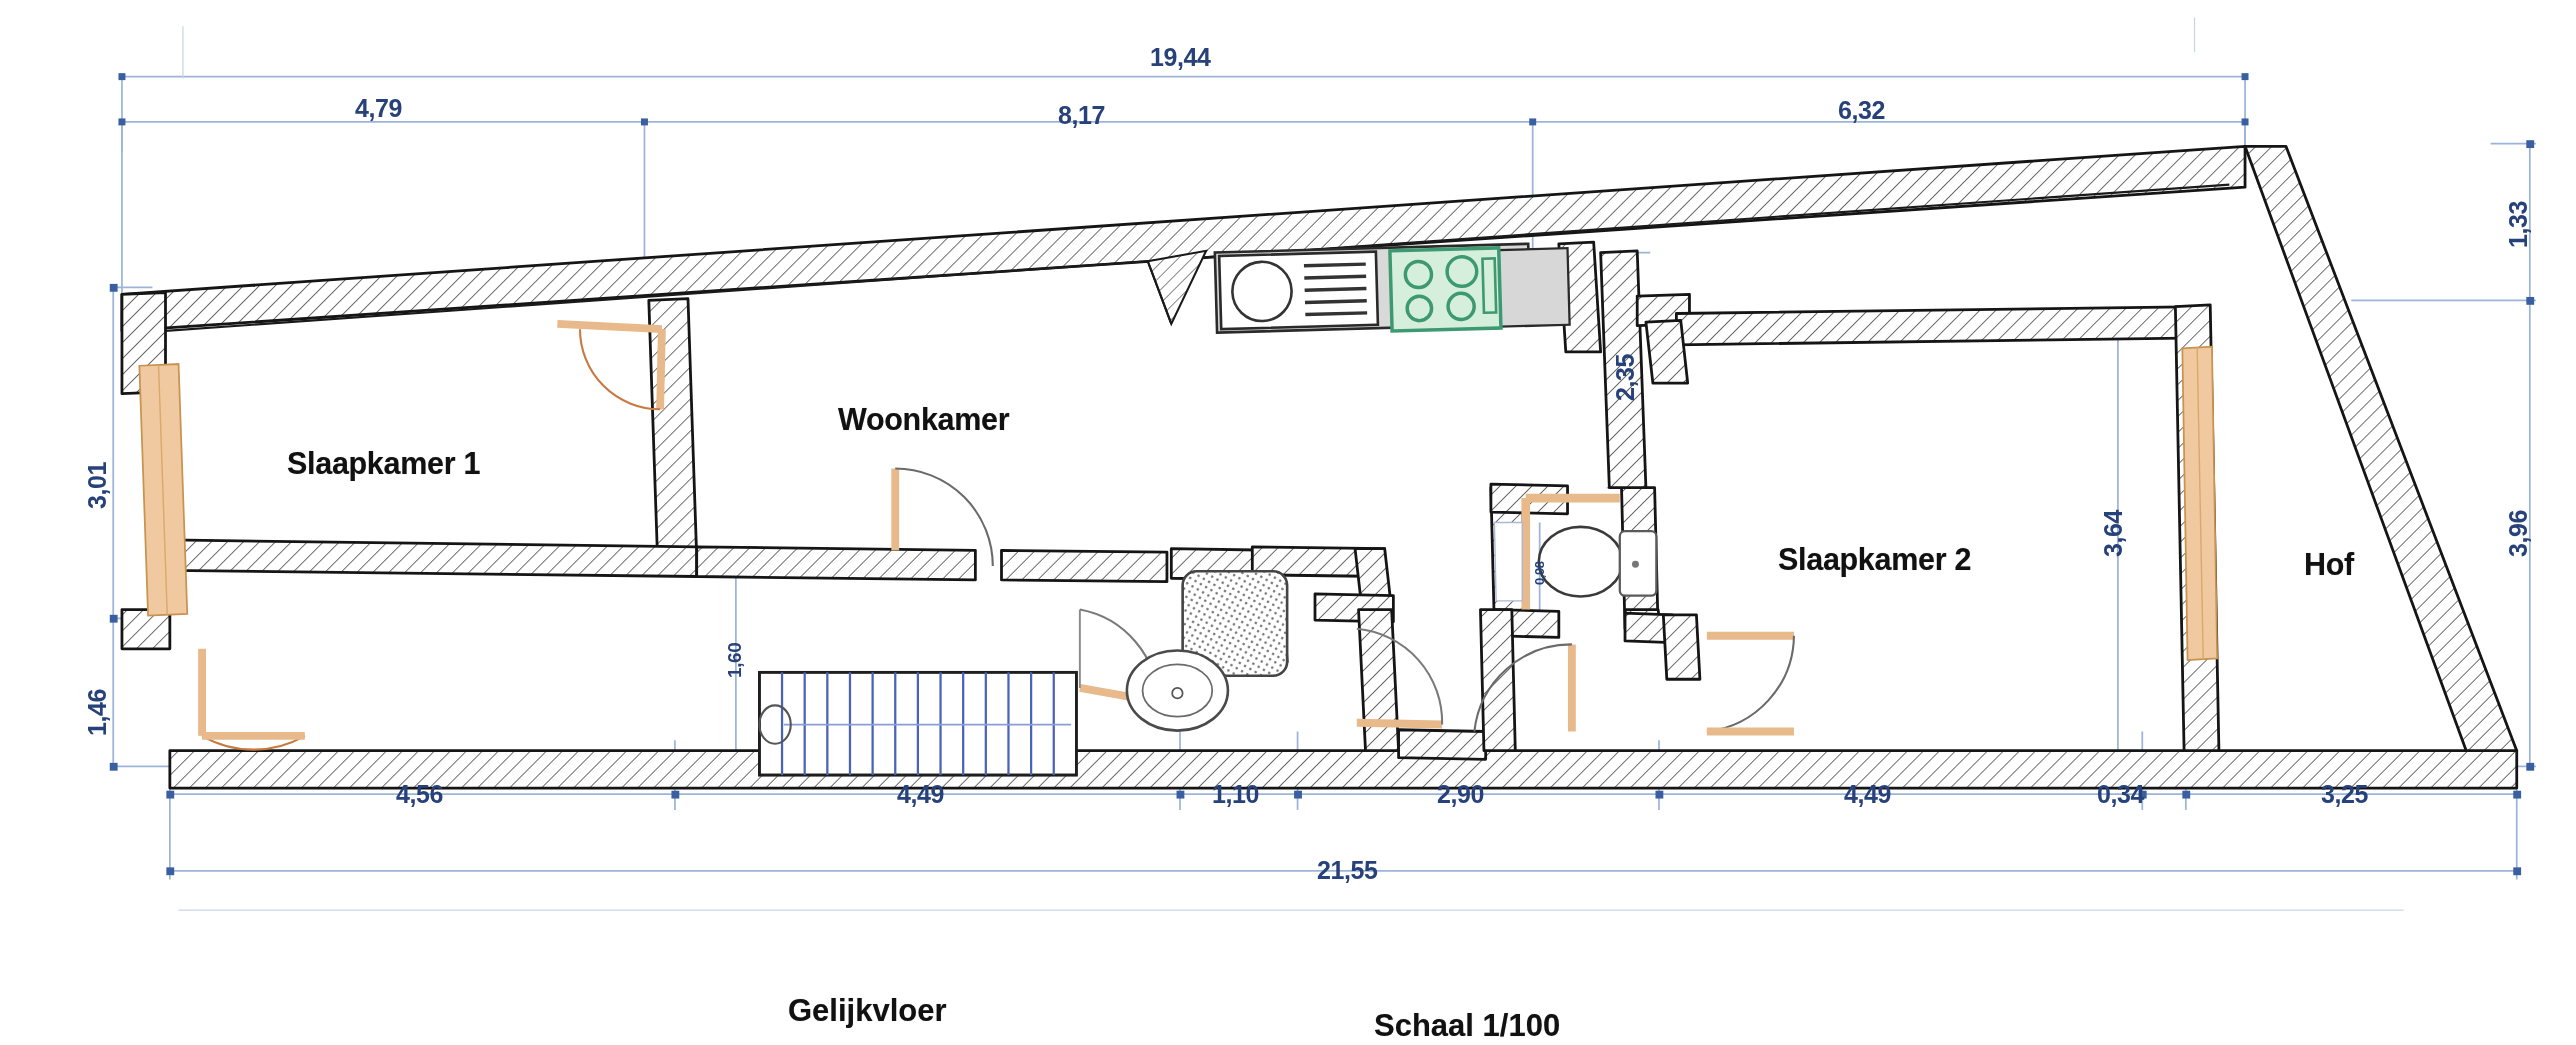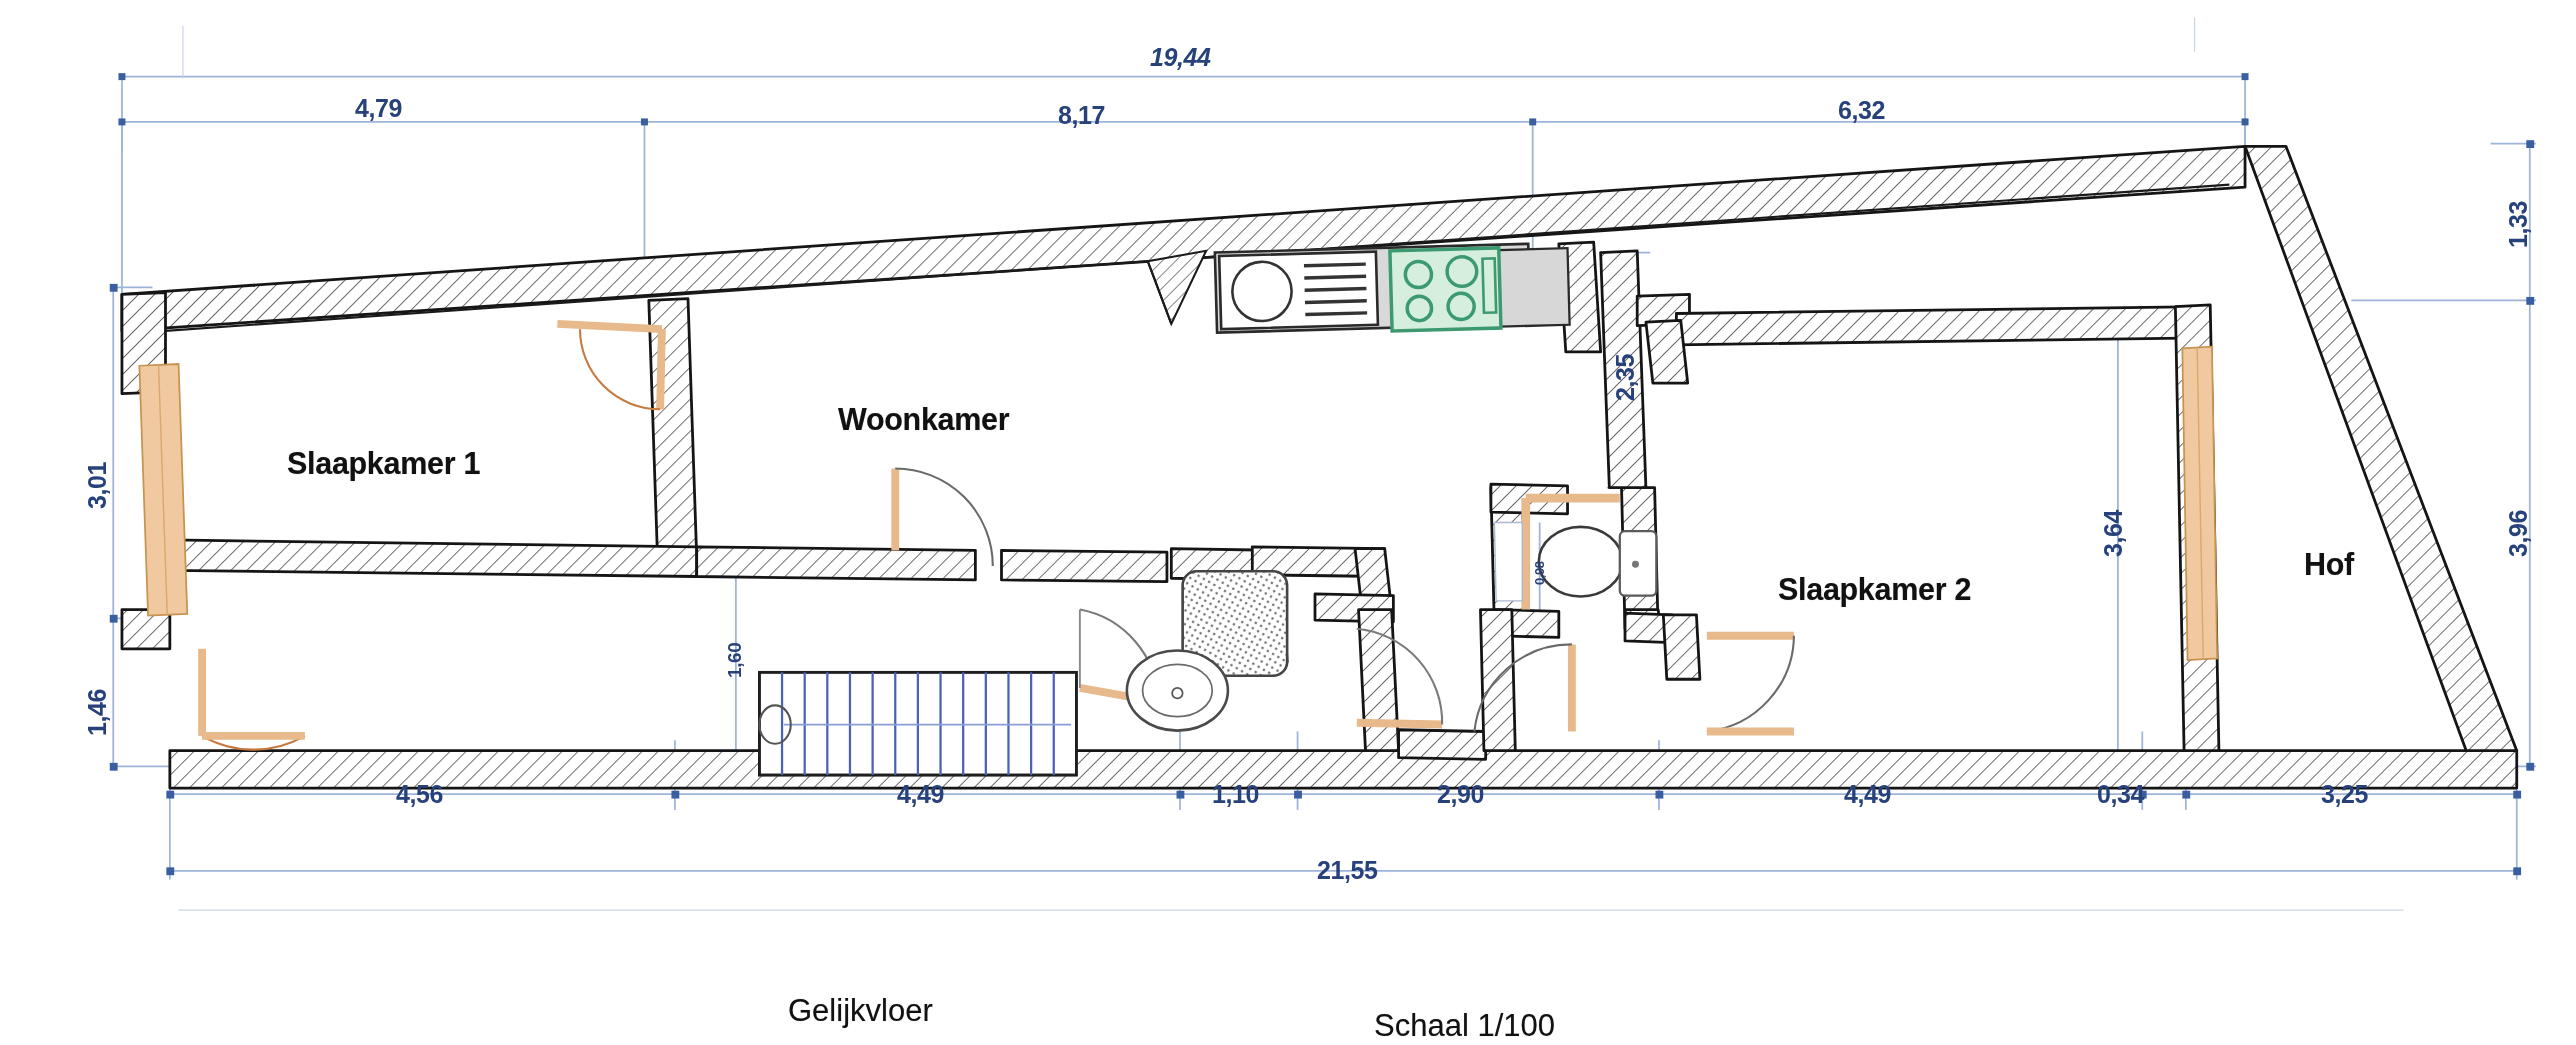--- a/index.html
+++ b/index.html
@@ -33,21 +33,21 @@
     font-weight:bold;
     font-size:30.5px;
     font-family:"Liberation Sans", sans-serif;
     white-space:nowrap;
     text-shadow:0 0 0.9px rgba(0,0,0,0.35);
     letter-spacing:-0.3px;
   }
   .title{
     position:absolute;
     color:#111111;
-    font-weight:normal;
+    font-weight:bold;
     font-size:31px;
     font-family:"Liberation Sans", sans-serif;
     white-space:nowrap;
     text-shadow:0 0 0.9px rgba(0,0,0,0.35);
   }
 </style>
 </head>
 <body>
 
 <svg id="plan" viewBox="0 0 2958 1200">
@@ -329,21 +329,21 @@
     <circle cx="1878" cy="648" r="4" fill="#777"></circle>
   </g>
 
   <g stroke="#c9d4e8" stroke-width="1.4" fill="none">
     <line x1="210" y1="30" x2="210" y2="90"></line>
     <line x1="2520" y1="20" x2="2520" y2="60"></line>
     <line x1="205" y1="1045" x2="2760" y2="1045"></line>
   </g>
 </svg>
 
-<div class="dim h" style="left:1150px; top:45px;font-style:italic;">19,44</div>
+<div class="dim h" style="left:1150px; top:45px;">19,44</div>
 
 <div class="dim h" style="left:355px; top:96px;">4,79</div>
 <div class="dim h" style="left:1058px; top:103px;">8,17</div>
 <div class="dim h" style="left:1838px; top:98px;">6,32</div>
 
 <div class="dim h" style="left:396px; top:782px;">4,56</div>
 <div class="dim h" style="left:897px; top:782px;">4,49</div>
 <div class="dim h" style="left:1200px; top:782px;margin-left:12px;">1,10</div>
 <div class="dim h" style="left:1437px; top:782px;">2,90</div>
 <div class="dim h" style="left:1844px; top:782px;">4,49</div>
@@ -361,18 +361,18 @@
 <div class="dim small v" style="left:725px; top:678px; transform:rotate(-90deg);">1,60</div>
 
 <div class="dim h v" style="left:1613px; top:401px; transform:rotate(-90deg);">2,35</div>
 
 <div class="dim h v" style="left:2101px; top:557px; transform:rotate(-90deg);">3,64</div>
 
 <div class="dim tiny v" style="left:1533px; top:585px; transform:rotate(-90deg);">0,98</div>
 
 <div class="room" style="left:287px; top:446px;text-align:center;">Slaapkamer 1</div>
 <div class="room" style="left:838px; top:402px;">Woonkamer</div>
-<div class="room" style="left:1778px; top:572px;">Slaapkamer 2</div>
+<div class="room" style="left:1778px; top:542px;">Slaapkamer 2</div>
 <div class="room" style="left:2262px; top:547px;margin-left:42px;">Hof</div>
 
 <div class="title" style="left:788px; top:993px;">Gelijkvloer</div>
 <div class="title" style="left:1374px; top:1008px;">Schaal 1/100</div>
 
 
 </body></html>

